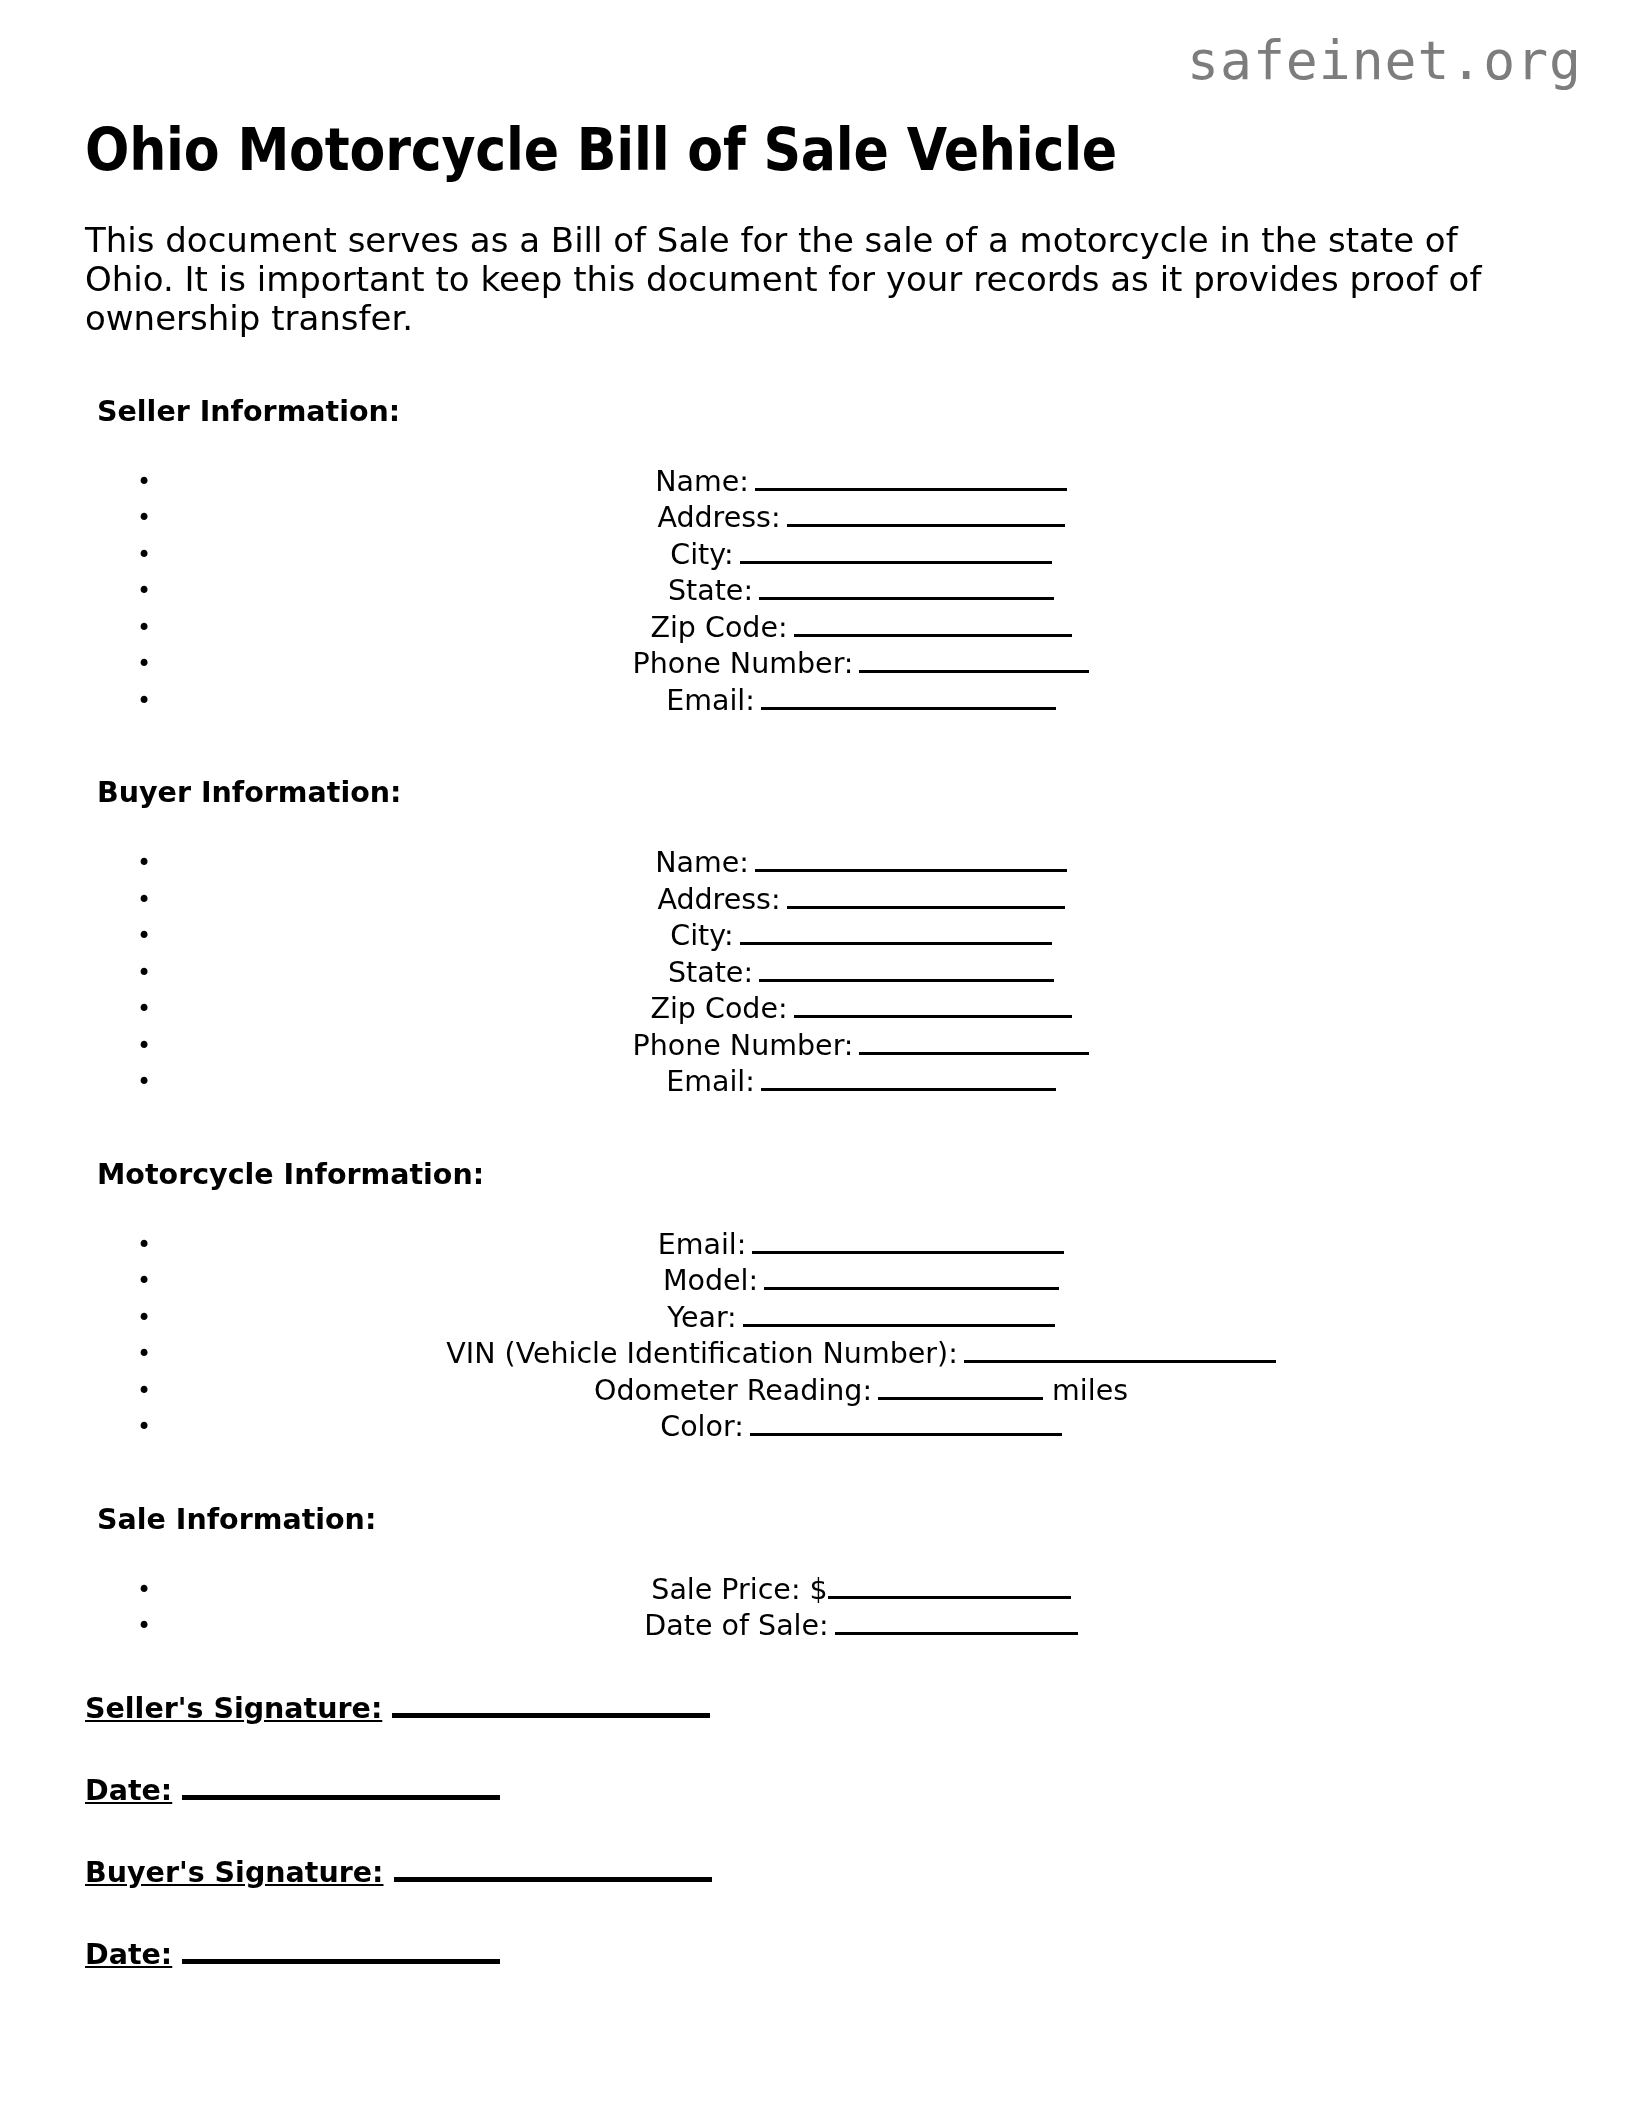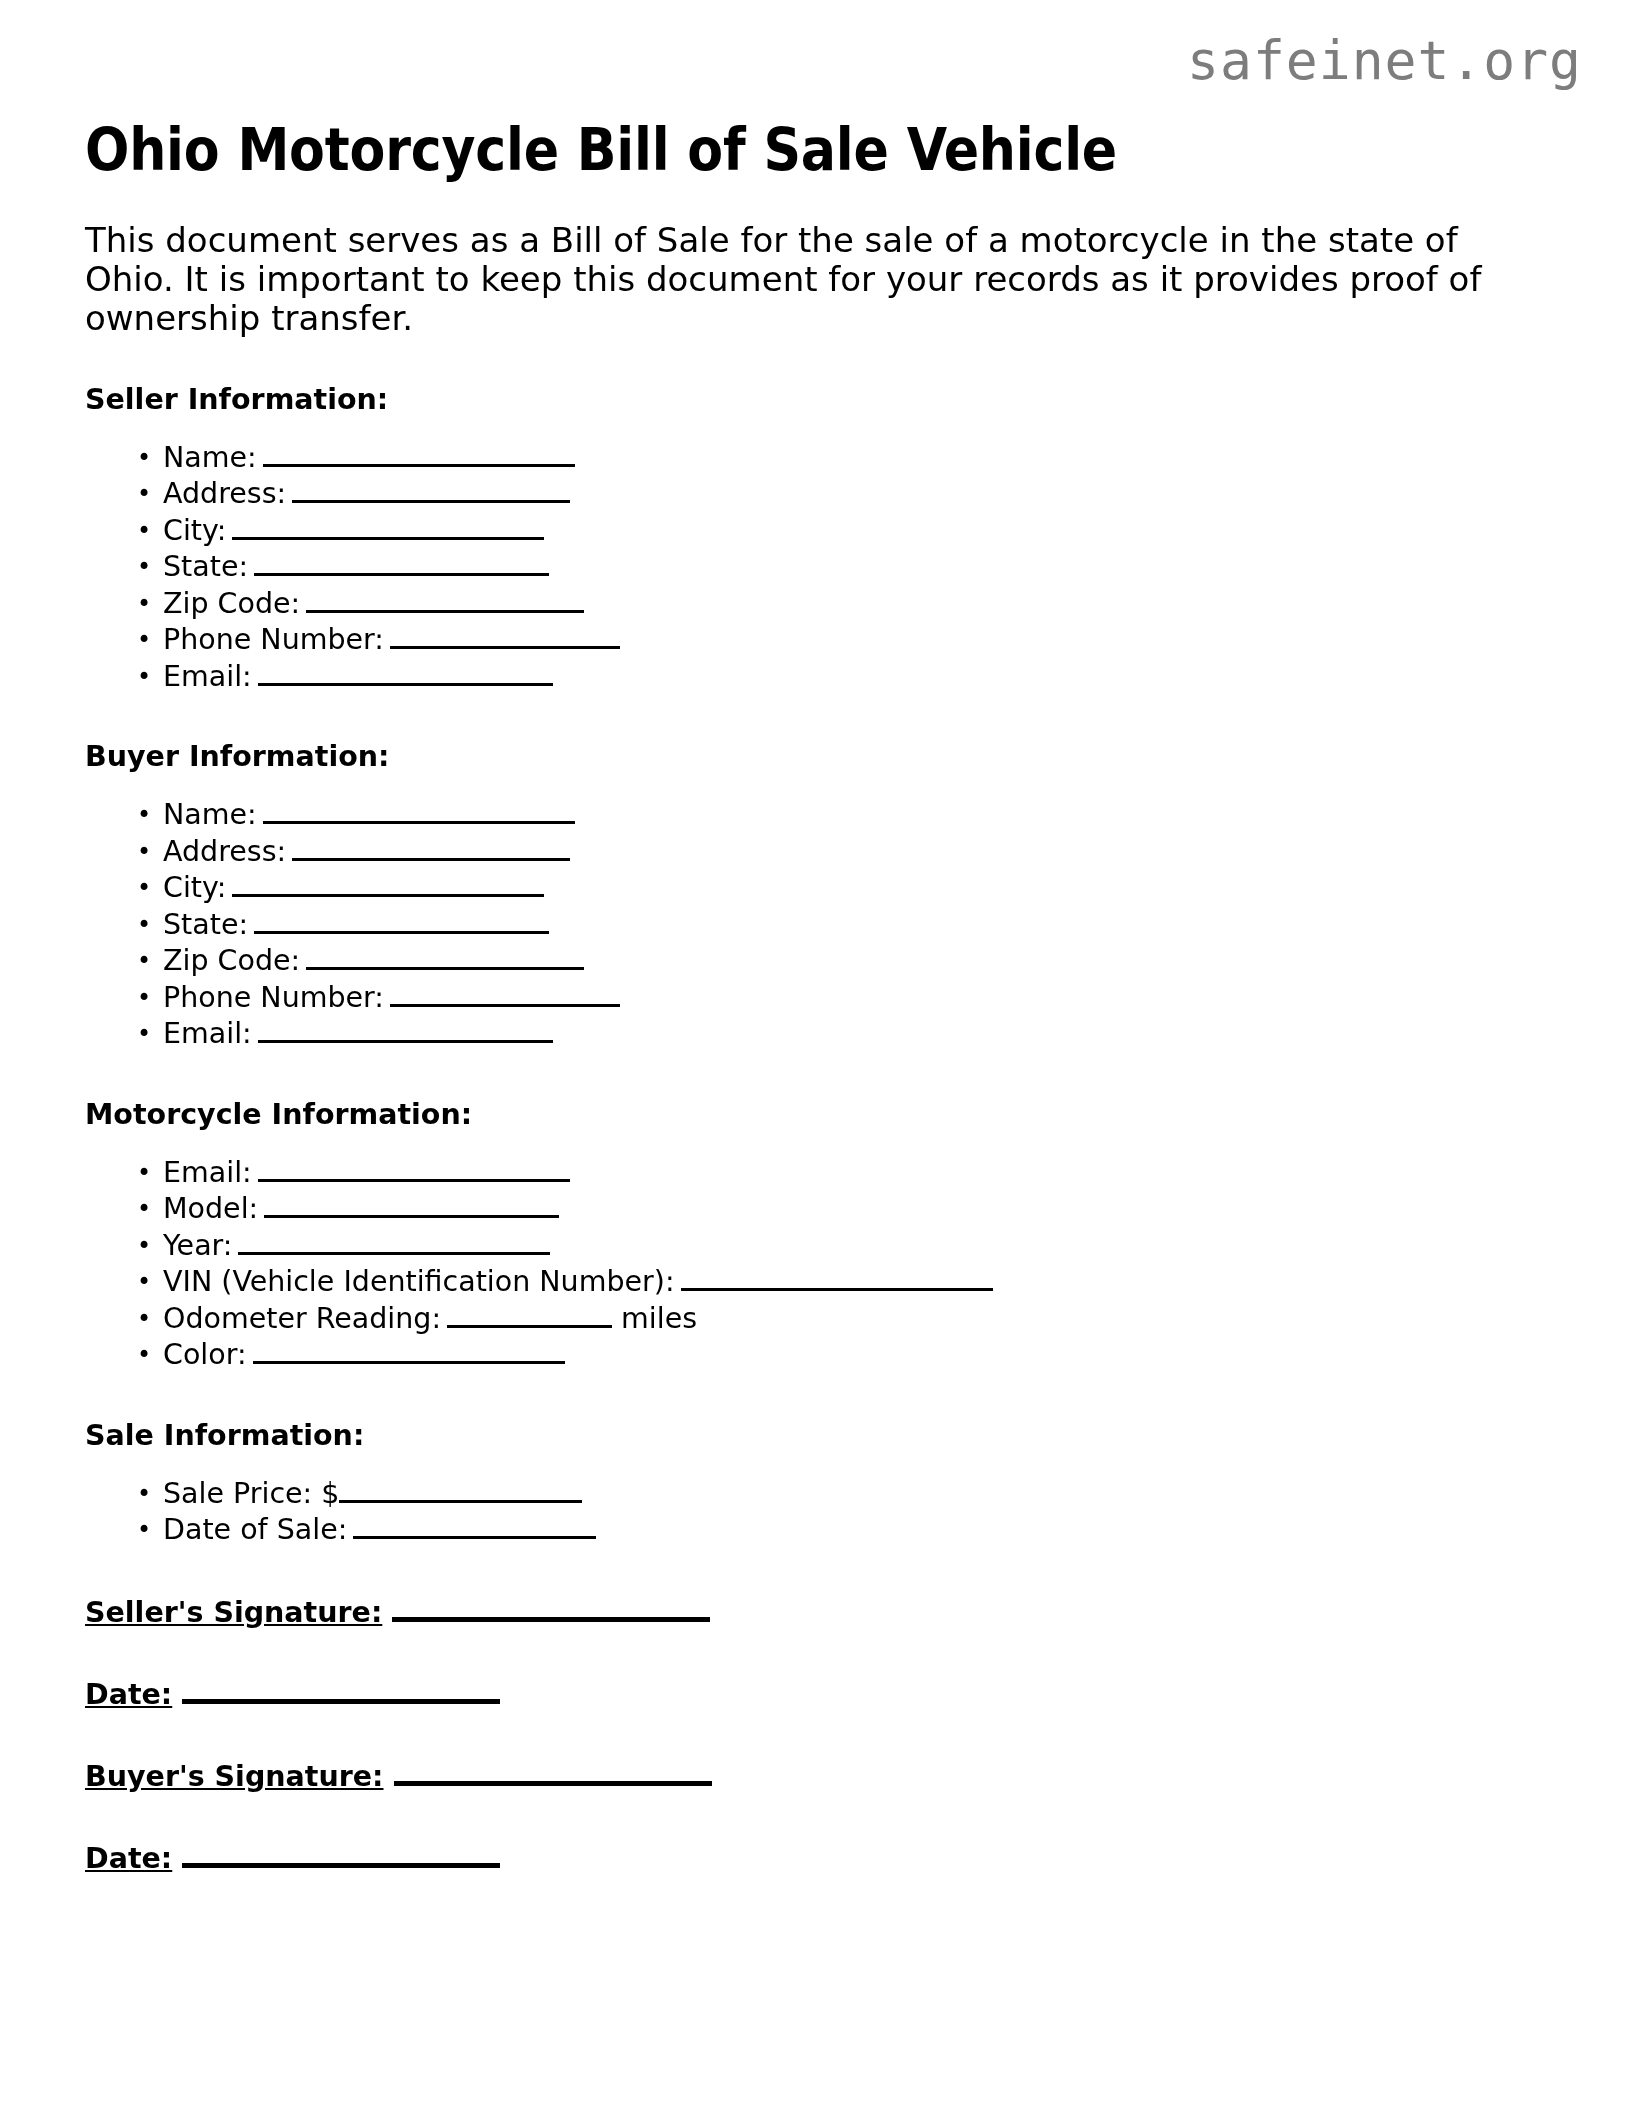--- a/index.html
+++ b/index.html
@@ -52,32 +52,33 @@
   .intro {
     margin: 0;
     padding-top: 40px;
     font-size: 34px;
     line-height: 39px;
     max-width: 1430px;
   }
 
   
   .section-heading {
-    margin: 0;
+    margin: 12px;
     padding-top: 44px;
     font-weight: bold;
     font-size: 28.5px;
     line-height: 36px;
   }
 
   
   ul.fields {
     margin: 0;
     padding: 22px 0 0 78px;
     list-style: none;
+    text-align: center;
   }
   ul.fields li {
     position: relative;
     font-size: 28.5px;
     line-height: 36.5px;
     white-space: nowrap;
   }
   ul.fields li::before {
     content: "\2022";
     position: absolute;

